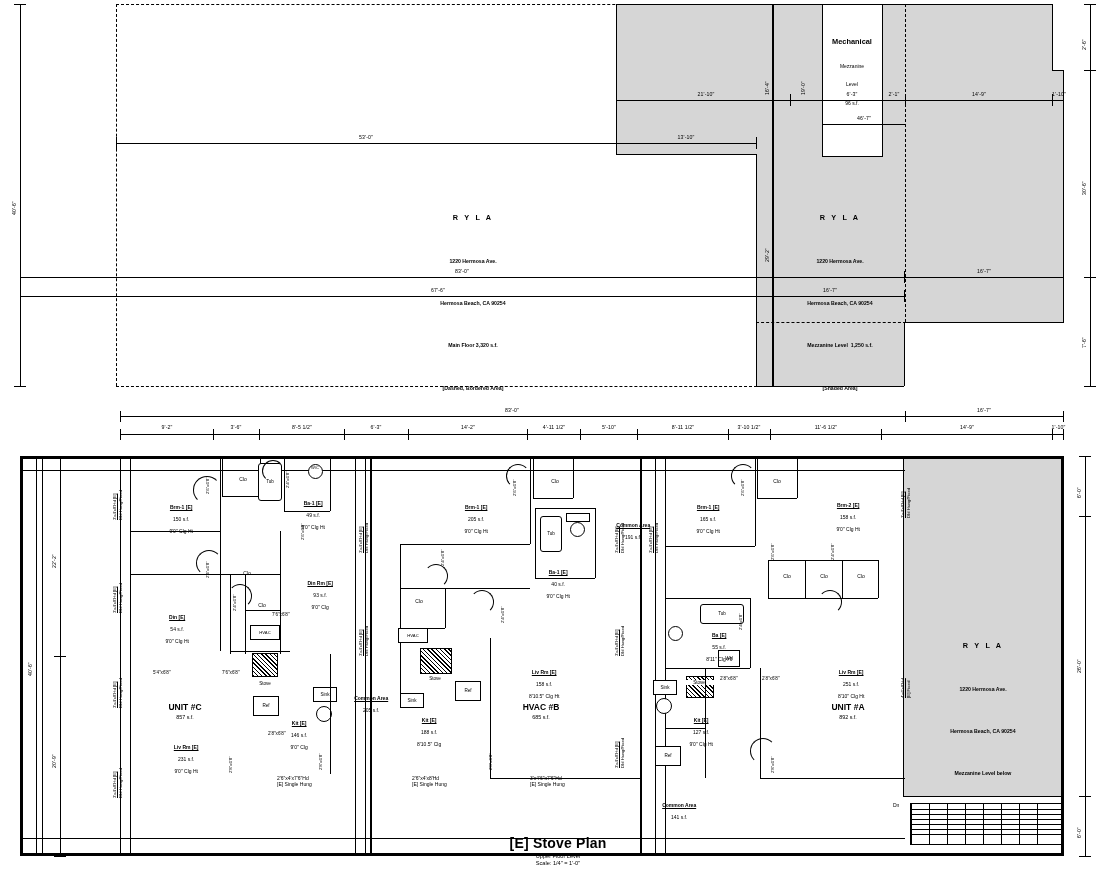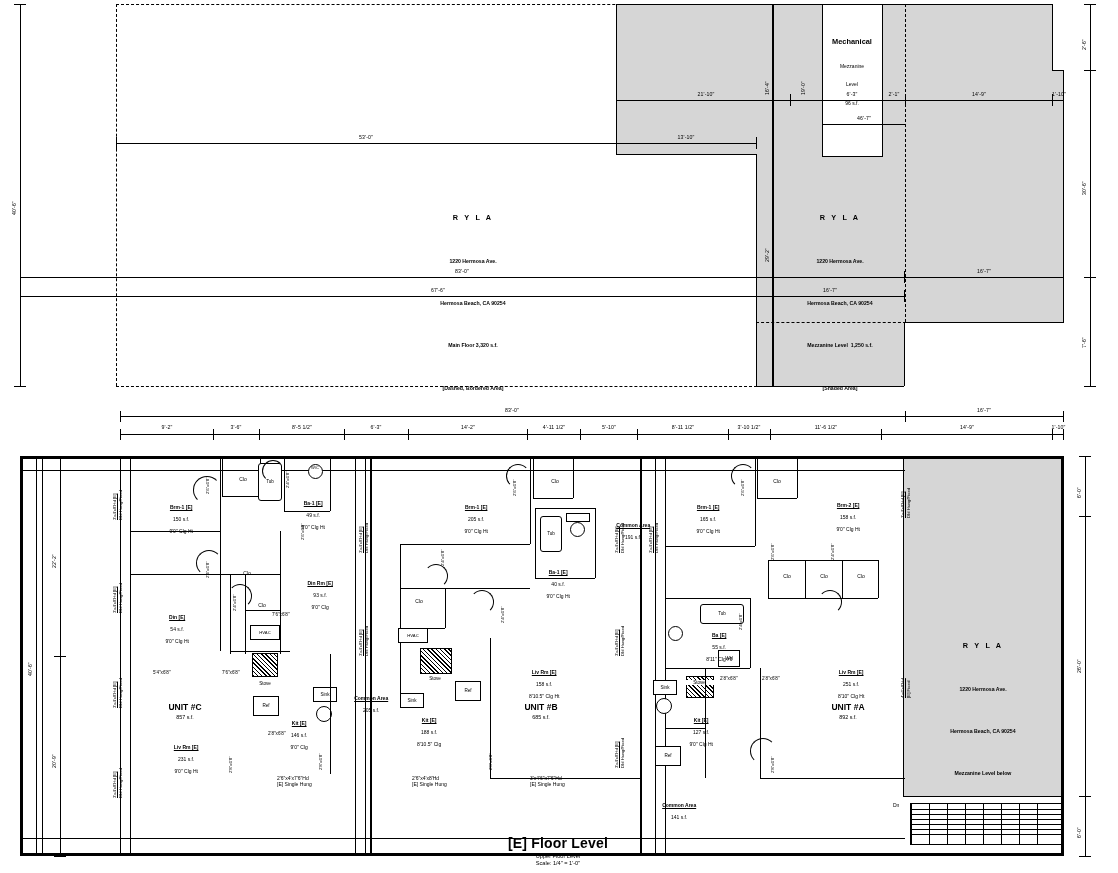--- a/index.html
+++ b/index.html
@@ -378,21 +378,21 @@
       <span>188 s.f.</span><br>
       <span>8'10.5" Clg</span>
     </div>
 
     <div class="t lblu" style="left:505px;top:265px;width:70px;">
       <b>Liv Rm [E]</b><br>
       <span>158 s.f.</span><br>
       <span>8'10.5" Clg Ht</span>
     </div>
 
-    <div class="t unit" style="left:498px;top:305px;width:86px;">UNIT #B</div>
+    <div class="t unit" style="left:498px;top:305px;width:86px;">HVAC #B</div>
     <div class="t unitsf" style="left:498px;top:316px;width:86px;">685 s.f.</div>
 
     <div class="ln lnh" style="left:490px;top:380px;width:150px;"></div>
     <div class="ln lnv" style="left:490px;top:240px;width:1px;height:140px;"></div>
 
     <div class="ln lnv" style="left:655px;top:58px;width:1px;height:400px;"></div>
     <div class="ln lnv" style="left:665px;top:58px;width:1px;height:400px;"></div>
 
     <div class="ln lnh" style="left:665px;top:148px;width:90px;"></div>
     <div class="ln lnv" style="left:755px;top:58px;width:1px;height:90px;"></div>
@@ -549,18 +549,18 @@
 
     <div class="ln lnv" style="left:1085px;top:58px;width:1px;height:400px;"></div>
     <div class="ln lnh" style="left:1079px;top:58px;width:12px;"></div>
     <div class="ln lnh" style="left:1079px;top:118px;width:12px;"></div>
     <div class="ln lnh" style="left:1079px;top:398px;width:12px;"></div>
     <div class="ln lnh" style="left:1079px;top:458px;width:12px;"></div>
     <div class="t dimv" style="left:1077px;top:100px;">6'-0"</div>
     <div class="t dimv" style="left:1077px;top:275px;">26'-0"</div>
     <div class="t dimv" style="left:1077px;top:440px;">6'-0"</div>
 
-    <div class="t title" style="left:448px;top:438px;width:220px;">[E] Floor Level</div>
+    <div class="t title" style="left:448px;top:438px;width:220px;">[E] Stove Plan</div>
     <div class="t titlesub" style="left:448px;top:455px;width:220px;">Upper Floor Level</div>
     <div class="t titlesub" style="left:448px;top:462px;width:220px;">Scale: 1/4" = 1'-0"</div>
   </div>
 
 </div>
 
 </body></html>

